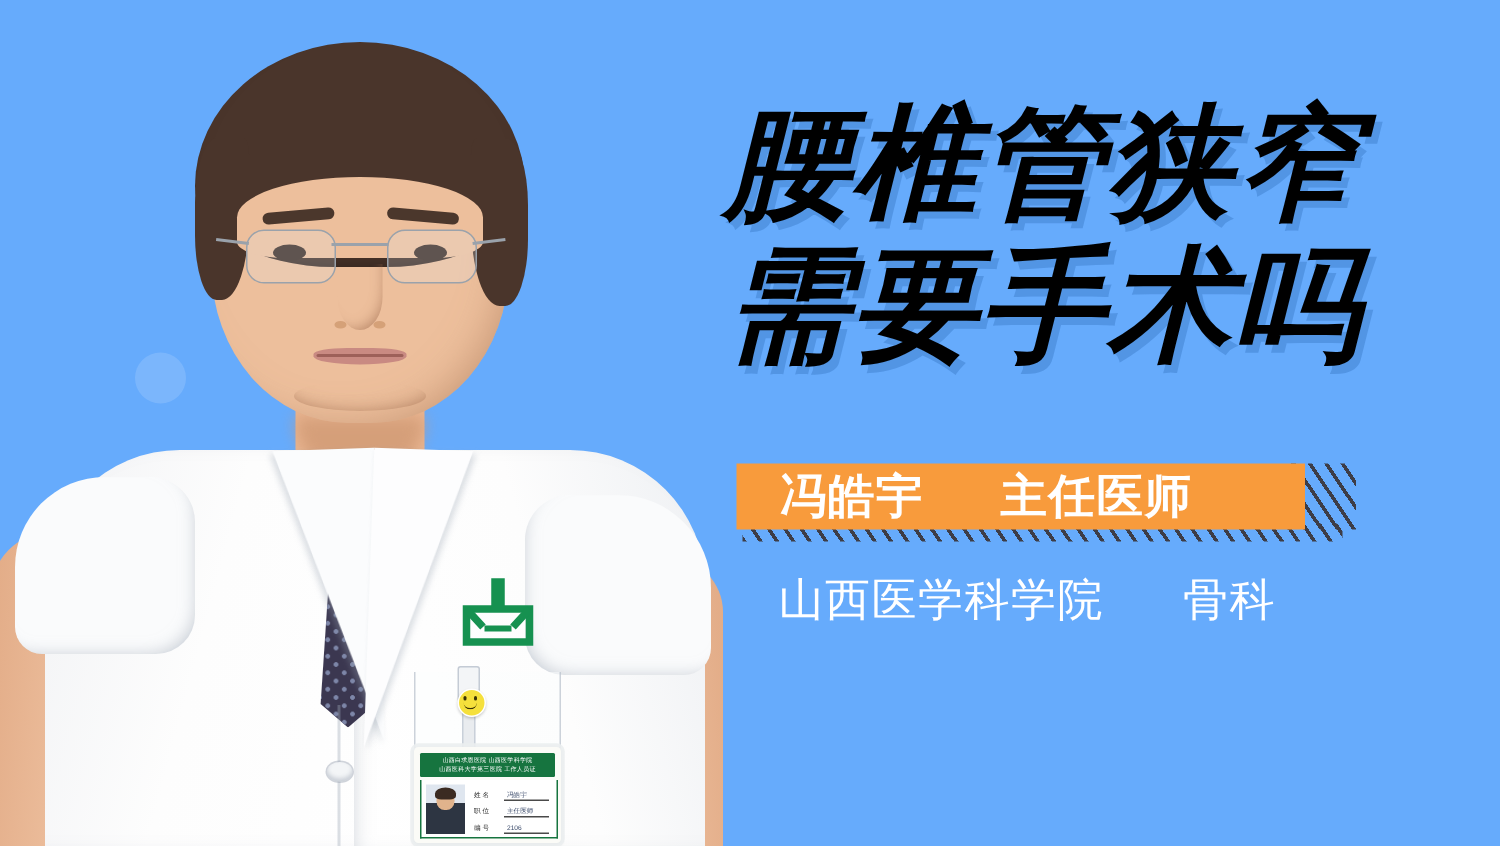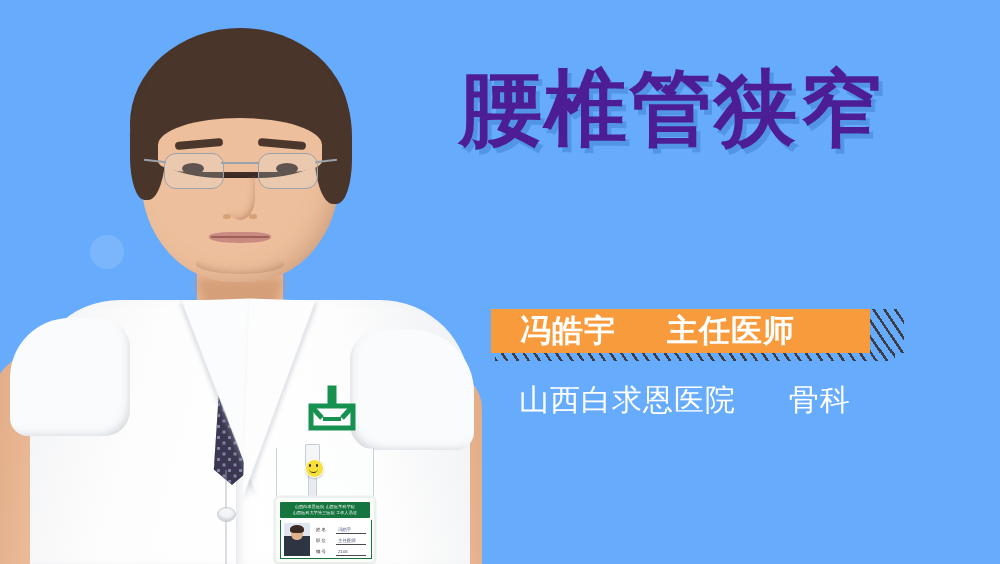--- a/index.html
+++ b/index.html
@@ -461,29 +461,30 @@
     font-size:38px;
     font-weight:400;
     color:rgba(150,205,225,0.52);
     letter-spacing:1.5px;
     user-select:none;
   }
 
   
   .title{
     position:absolute;
-    left:459px;
+    left:483px;
     width:470px;
-    color:#4c1d95;
+    color:#000000;
     font-weight:bold;
     font-size:83px;
     line-height:92px;
     letter-spacing:2px;
     text-shadow:4px 5px 0 rgba(58,123,200,0.45);
     white-space:nowrap;
+    font-style:italic;
   }
   .title-l1{ top:63px; }
   .title-l2{ top:158px; }
 
   
   .badge{
     position:absolute;
     left:491px; top:309px;
     width:379px; height:44px;
     background:#f89b3c;
@@ -623,28 +624,29 @@
       <div class="id-line" style="left:60px;top:46px;width:30px"></div>
 
       <div class="id-row" style="left:40px;top:51px">编 号</div>
       <div class="id-row" style="left:62px;top:51px;color:#3a4a6a">2106</div>
       <div class="id-line" style="left:60px;top:57px;width:30px"></div>
     </div>
 
   </div>
 
   <div class="title title-l1">腰椎管狭窄</div>
+  <div class="title title-l2">需要手术吗</div>
 
   <div class="hatch hatch-right"></div>
   <div class="hatch hatch-bottom"></div>
 
   <div class="badge">
     <span class="badge-text badge-name">冯皓宇</span>
     <span class="badge-text">主任医师</span>
   </div>
 
   <div class="subtitle">
-    <span>山西白求恩医院</span>
+    <span>山西医学科学院</span>
     <span class="subtitle-gap"></span>
     <span>骨科</span>
   </div>
 
 </div>
 
 </body></html>

